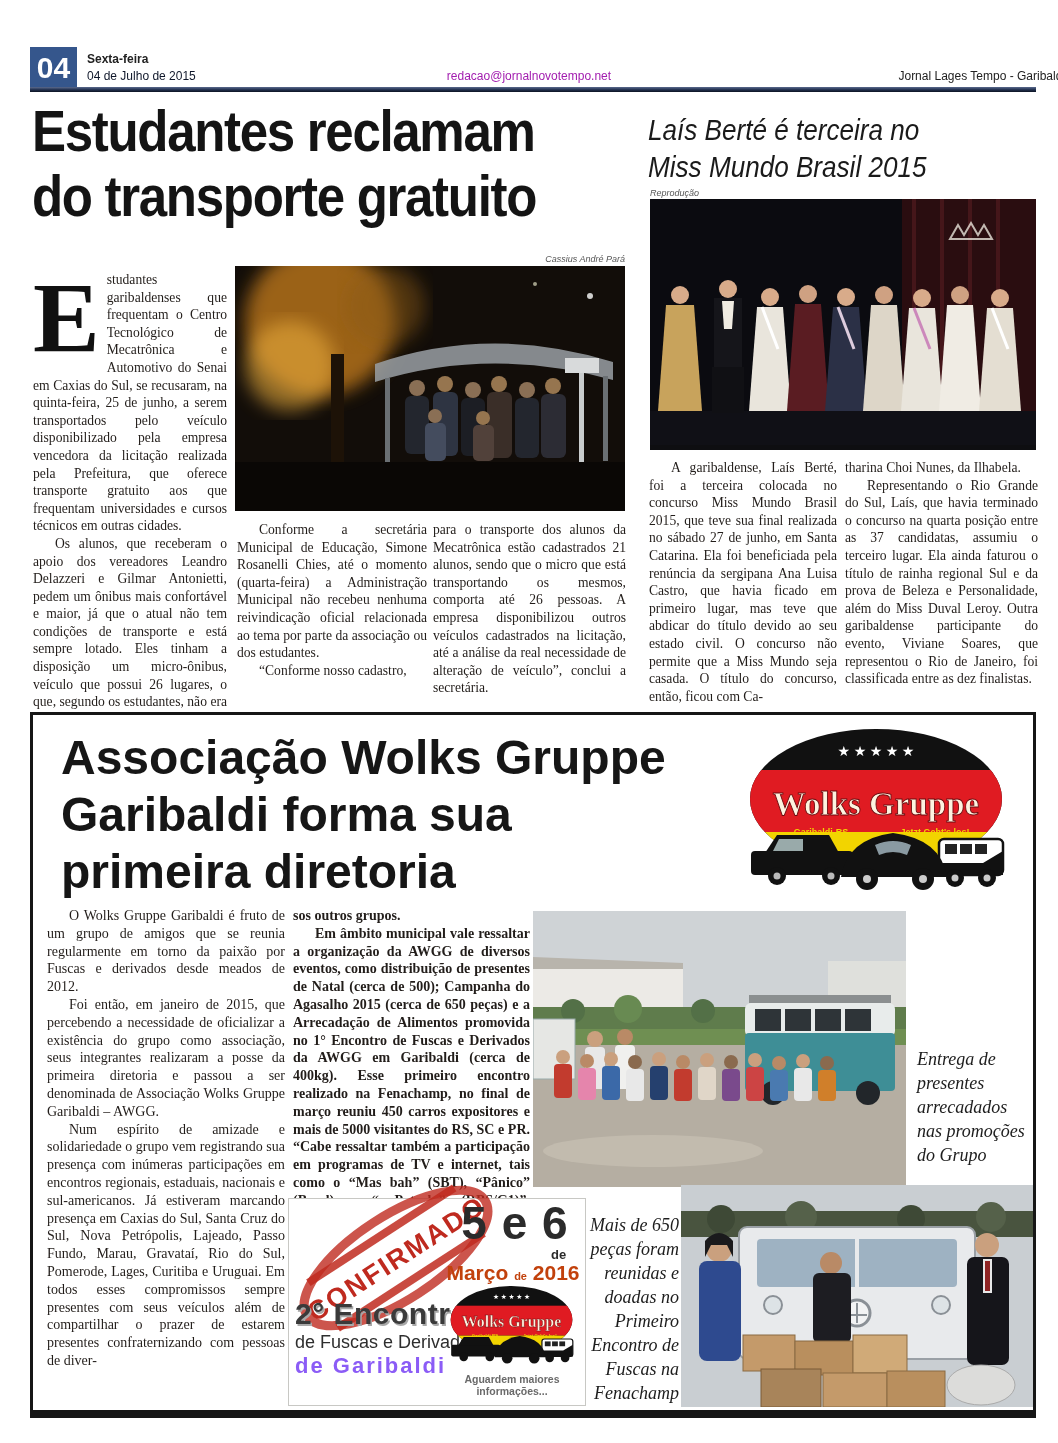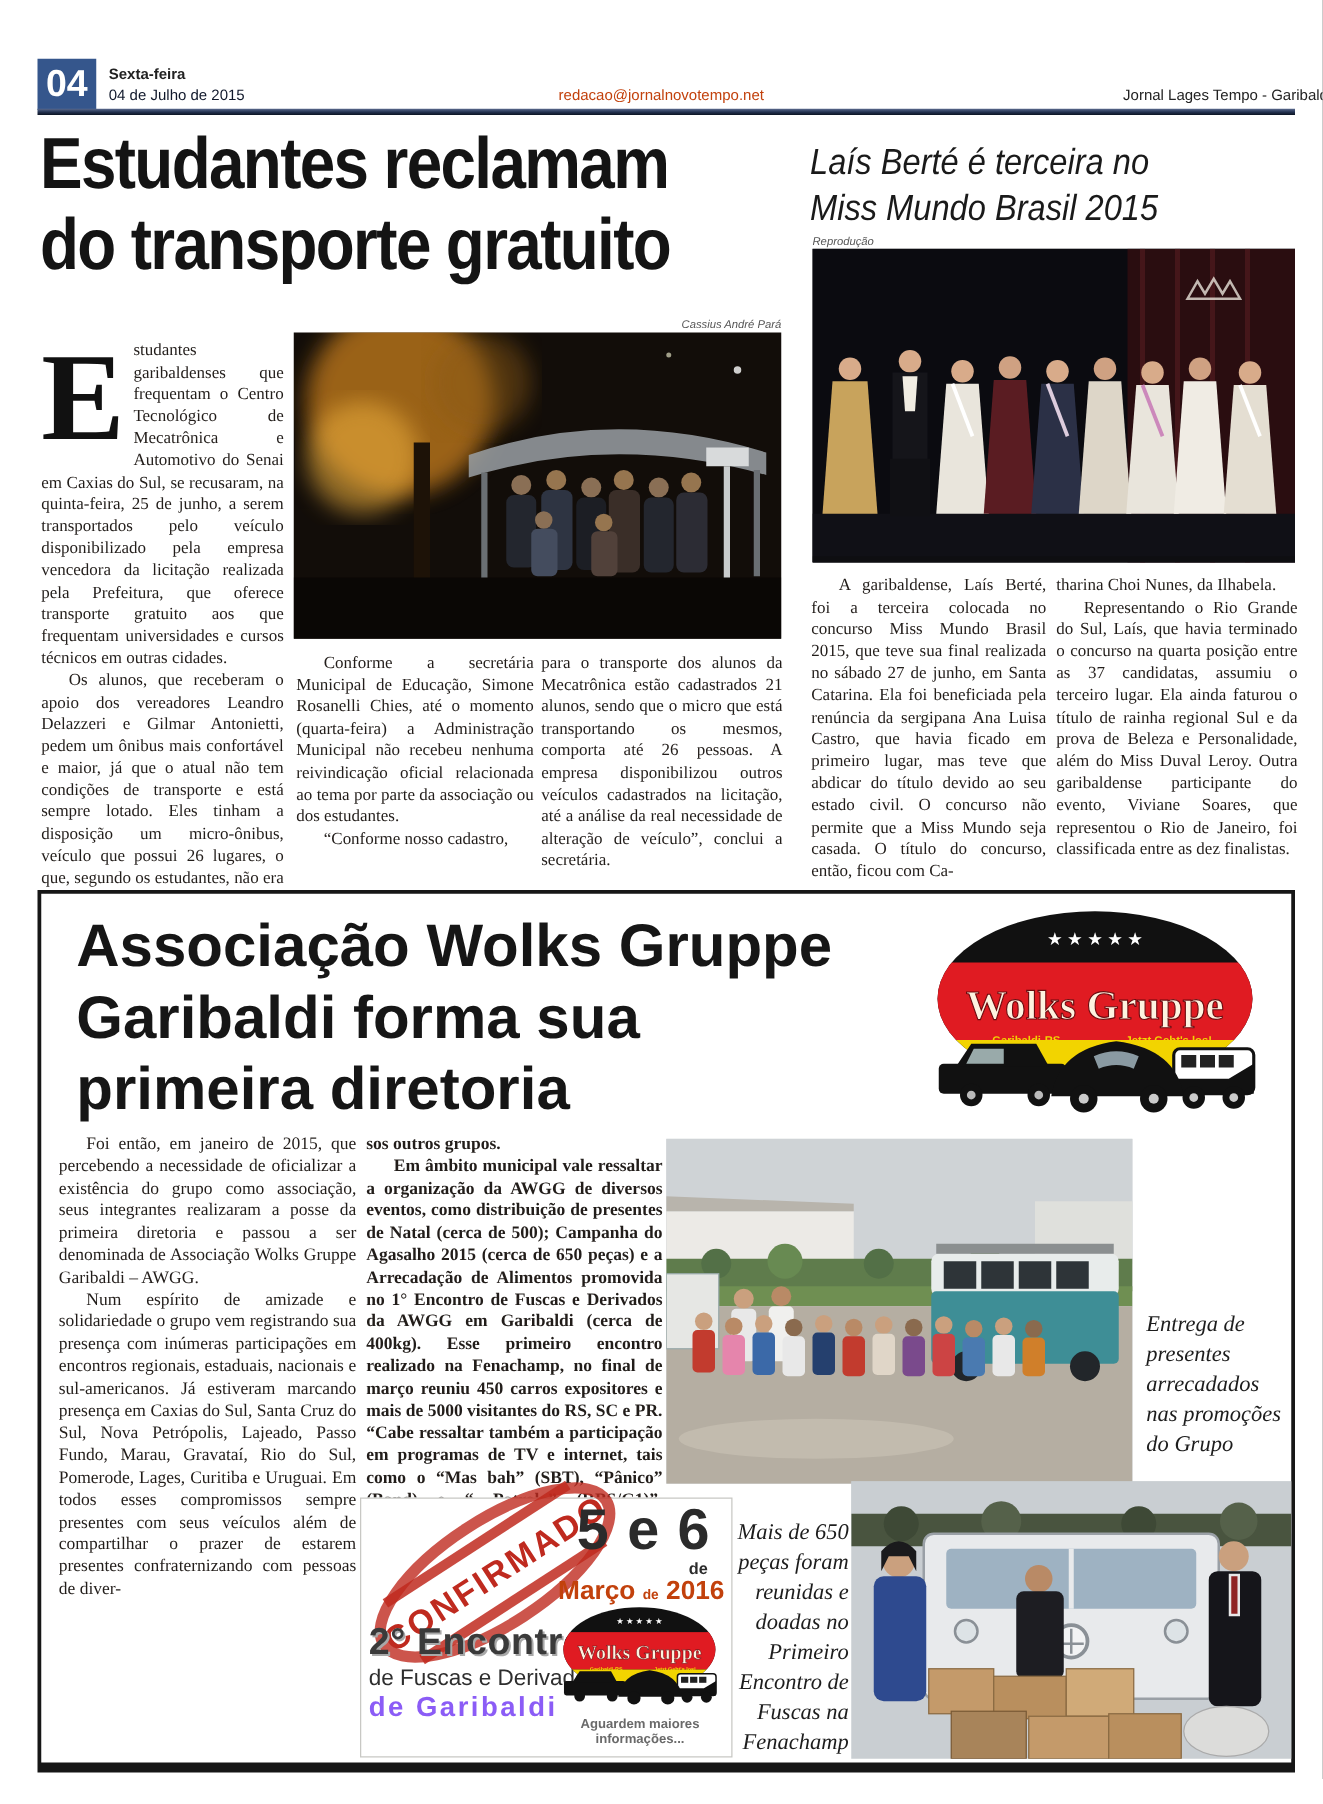--- a/index.html
+++ b/index.html
@@ -5,21 +5,21 @@
   html,body{margin:0;padding:0;background:#777;}
   .page{position:relative;width:1058px;height:1443px;background:#ffffff;overflow:hidden;
         font-family:"Liberation Serif",serif;color:#221d1a;padding-left:29px;}
   .abs{position:absolute;}
   
   .pagenum{left:30px;top:47px;width:47px;height:41px;background:#35568c;color:#fff;
            display:flex;align-items:center;justify-content:center;
            font:700 30px "Liberation Sans",sans-serif;}
   .hweekday{left:87px;top:52px;font:700 12px "Liberation Sans",sans-serif;color:#222;}
   .hdate{left:87px;top:69px;font:12px "Liberation Sans",sans-serif;color:#0f172a;}
-  .hemail{left:0;top:69px;width:1058px;text-align:center;font:12px "Liberation Sans",sans-serif;color:#c2410c;}
+  .hemail{left:0;top:69px;width:1058px;text-align:center;font:12px "Liberation Sans",sans-serif;color:#a21caf;}
   .hmast{right:22px;top:69px;font:12px "Liberation Sans",sans-serif;color:#222;}
   .hrule{left:30px;top:87px;width:1006px;height:5px;
          background:linear-gradient(180deg,#5a6a8e 0%,#22304e 55%,#0c1322 100%);}
   
   .h1{left:32px;top:98px;font:700 58px/65px "Liberation Sans",sans-serif;color:#141414;
       letter-spacing:-1.5px;transform:scaleX(.88);transform-origin:left top;white-space:nowrap;}
   .h2{left:648px;top:112px;font:italic 29px/37px "Liberation Sans",sans-serif;color:#1a1a1a;
       transform:scaleX(.9);transform-origin:left top;white-space:nowrap;}
   .h3{left:61px;top:726px;font:700 48px/57px "Liberation Sans",sans-serif;color:#161616;white-space:nowrap;}
   .credit{font:italic 9px "Liberation Sans",sans-serif;color:#555;}
@@ -220,20 +220,21 @@
           <path d="M132,122 Q150,114 168,122 L164,132 Q150,126 136,132 Z" fill="#8a9aa2"></path>
           <circle cx="124" cy="156" r="11" fill="#111"></circle>
             <circle cx="180" cy="156" r="11" fill="#111"></circle>
           <circle cx="124" cy="156" r="4" fill="#ccc"></circle>
             <circle cx="180" cy="156" r="4" fill="#ccc"></circle>
         </g>
       </svg>
     </div>
 
     <div class="abs col col3" style="left:14px;top:192px;width:238px;height:500px;">
+      <p>O Wolks Gruppe Garibaldi é fruto de um grupo de amigos que se reunia regularmente em torno da paixão por Fuscas e derivados desde meados de 2012.</p>
       <p>Foi então, em janeiro de 2015, que percebendo a necessidade de oficializar a existência do grupo como associação, seus integrantes realizaram a posse da primeira diretoria e passou a ser denominada de Associação Wolks Gruppe Garibaldi – AWGG.</p>
       <p>Num espírito de amizade e solidariedade o grupo vem registrando sua presença com inúmeras participações em encontros regionais, estaduais, nacionais e sul-americanos. Já estiveram marcando presença em Caxias do Sul, Santa Cruz do Sul, Nova Petrópolis, Lajeado, Passo Fundo, Marau, Gravataí, Rio do Sul, Pomerode, Lages, Curitiba e Uruguai. Em todos esses compromissos sempre presentes com seus veículos além de compartilhar o prazer de estarem presentes confraternizando com pessoas de diver-</p>
     </div>
     <div class="abs col col3" style="left:260px;top:192px;width:237px;height:290px;font-weight:bold;">
       <p class="noindent">sos outros grupos.</p>
       <p>Em âmbito municipal vale ressaltar a organização da AWGG de diversos eventos, como distribuição de presentes de Natal (cerca de 500); Campanha do Agasalho 2015 (cerca de 650 peças) e a Arrecadação de Alimentos promovida no 1° Encontro de Fuscas e Derivados da AWGG em Garibaldi (cerca de 400kg). Esse primeiro encontro realizado na Fenachamp, no final de março reuniu 450 carros expositores e mais de 5000 visitantes do RS, SC e PR. “Cabe ressaltar também a participação em programas de TV e internet, tais como o “Mas bah” (SBT), “Pânico” (Band) e “ Patrola” (RBS/G1)”, registram os integrantes da diretoria.</p>
     </div>
 
     <div class="abs" style="left:500px;top:196px;width:373px;height:276px;">
       <svg width="373" height="276" viewBox="0 0 373 276" style="overflow:hidden;background:#d2d5d8">

